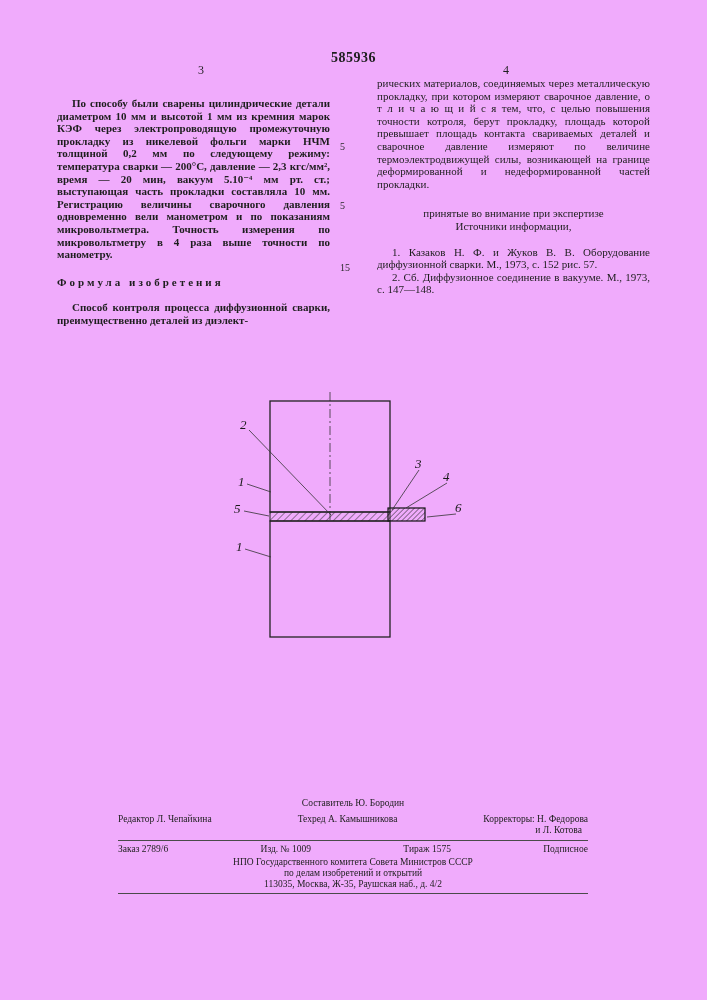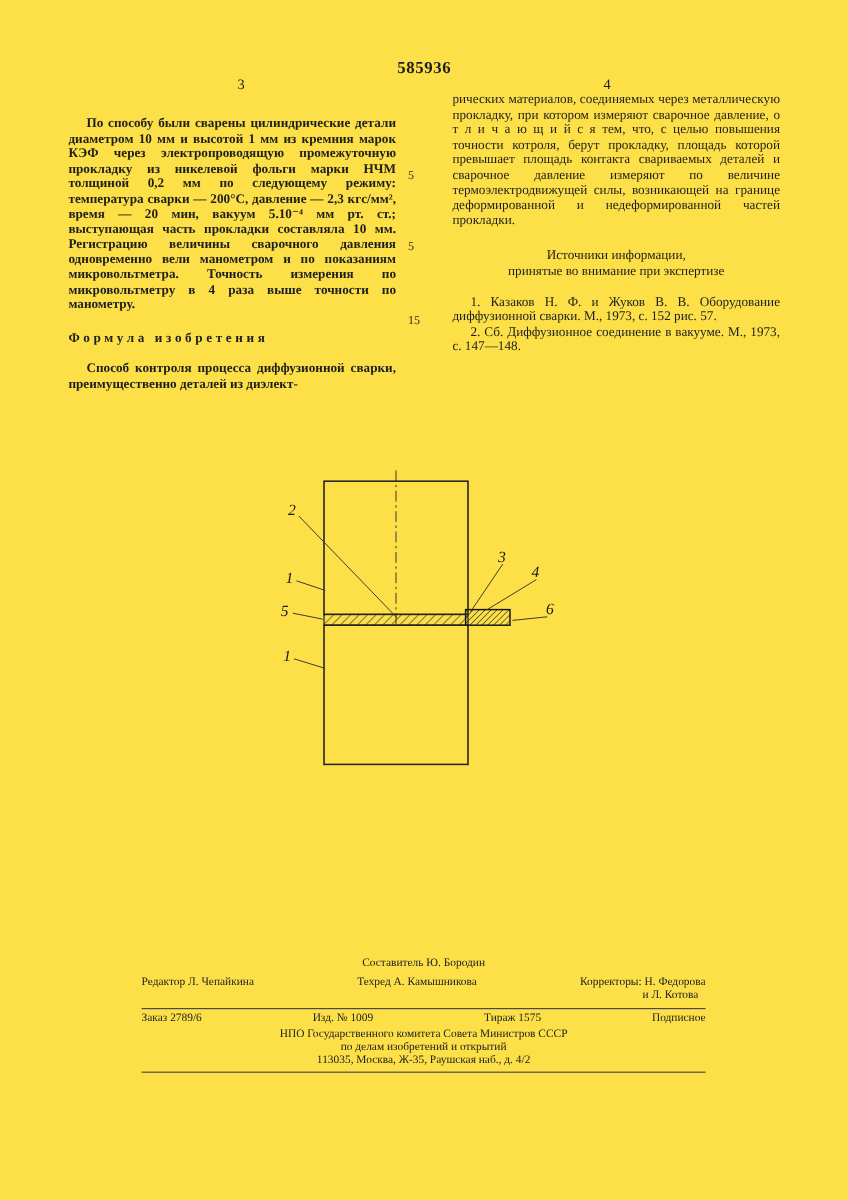--- a/index.html
+++ b/index.html
@@ -2,21 +2,21 @@
 <html><head>
 <meta charset="utf-8">
 <style>
   * { box-sizing: border-box; }
   html, body { margin: 0; padding: 0; }
   body { width: 707px; background: #e8e6e2; }
   .page {
     position: relative;
     width: 707px;
     height: 1000px;
-    background: #fde047;
+    background: #f0abfc;
     font-family: "Liberation Serif", "DejaVu Serif", serif;
     color: #1e1e1e;
     overflow: hidden;
   }
   .patent-number {
     position: absolute; top: 50px; left: 0; width: 707px;
     text-align: center; font-weight: bold; font-size: 14px; letter-spacing: 0.5px;
   }
   .page-num { position: absolute; top: 63px; font-size: 12px; }
   .page-num.left { left: 198px; }
@@ -71,22 +71,22 @@
 
   <div class="col left">
     <p class="para">По способу были сварены цилиндрические детали диаметром 10 мм и высотой 1 мм из кремния марок КЭФ через электропроводящую промежуточную прокладку из никелевой фольги марки НЧМ толщиной 0,2 мм по следующему режиму: температура сварки — 200°С, давление — 2,3 кгс/мм², время — 20 мин, вакуум 5.10⁻⁴ мм рт. ст.; выступающая часть прокладки составляла 10 мм. Регистрацию величины сварочного давления одновременно вели манометром и по показаниям микровольтметра. Точность измерения по микровольтметру в 4 раза выше точности по манометру.</p>
     <div class="formula-heading">Формула изобретения</div>
     <p class="para">Способ контроля процесса диффузионной сварки, преимущественно деталей из диэлект-</p>
   </div>
 
   <div class="col right">
     <p class="para noindent">рических материалов, соединяемых через металлическую прокладку, при котором измеряют сварочное давление, о т л и ч а ю щ и й с я тем, что, с целью повышения точности котроля, берут прокладку, площадь которой превышает площадь контакта свариваемых деталей и сварочное давление измеряют по величине термоэлектродвижущей силы, возникающей на границе деформированной и недеформированной частей прокладки.</p>
     <div class="sources-heading">
+      <div>принятые во внимание при экспертизе</div>
       <div>Источники информации,</div>
-      <div>принятые во внимание при экспертизе</div>
     </div>
     <p class="para">1. Казаков Н. Ф. и Жуков В. В. Оборудование диффузионной сварки. М., 1973, с. 152 рис. 57.</p>
     <p class="para">2. Сб. Диффузионное соединение в вакууме. М., 1973, с. 147—148.</p>
   </div>
 
   <svg class="figure-svg" width="250" height="258" viewBox="0 0 250 258">
     <defs>
       <pattern id="hatch" width="5" height="5" patternUnits="userSpaceOnUse" patternTransform="rotate(45)">
         <line x1="0" y1="0" x2="0" y2="5" stroke="#2c2c2c" stroke-width="1"></line>
       </pattern>

